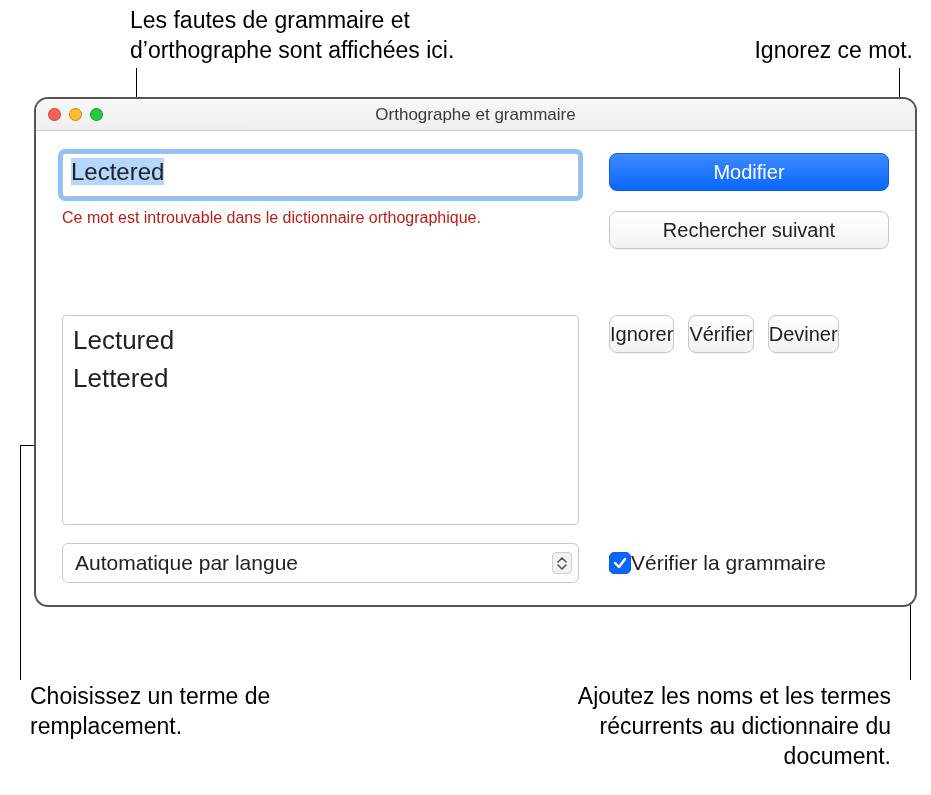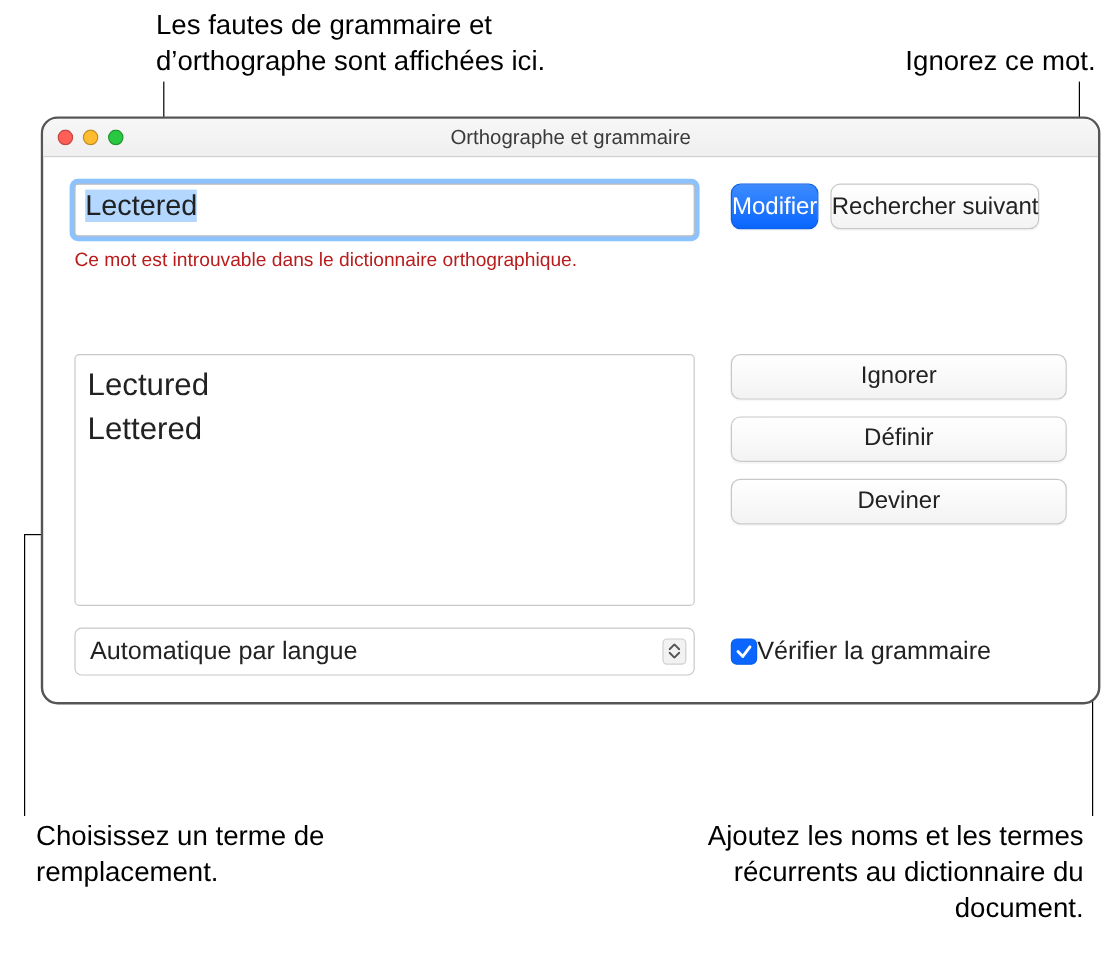--- a/index.html
+++ b/index.html
@@ -15,21 +15,21 @@
   }
   .callout {
     position: absolute;
     font-size: 23px;
     line-height: 1.3;
     color: #000;
   }
   .callout.top-left   { left: 130px;  top: 6px;   width: 360px; text-align: left; }
   .callout.top-right  { right: 18px;  top: 36px;  width: 300px; text-align: right;}
   .callout.bot-left   { left: 30px;   top: 682px; width: 260px; text-align: left; }
-  .callout.bot-right  { right: 28px;  top: 682px; width: 360px; text-align: right;}
+  .callout.bot-right  { right: 40px;  top: 682px; width: 360px; text-align: right;}
 
   .leader { position:absolute; background:#000; }
   .leader.v { width:1px; }
   .leader.h { height:1px; }
 
   .window {
     position: absolute;
     left: 10px;
     top: 97px;
     width: 883px;
@@ -58,21 +58,21 @@
     font-size:17px; color:#3a3a3a; font-weight:500;
   }
   .body-area{
     padding: 22px 26px 22px 26px;
     border-radius: 21px;
   }
   .top-row{
     display:flex; gap:30px; align-items:flex-start;
   }
   .left-col{ flex:1; min-width:0;}
-  .right-col{ width:280px; display:flex; flex-direction:row; gap:10px;}
+  .right-col{ width:280px; display:flex; flex-direction:column; gap:20px;}
   .word-field{
     width:100%;
     height:44px;
     border:1px solid #bdbdbd;
     border-radius:3px;
     box-shadow: 0 0 0 4px rgba(0,122,255,.45);
     font-size:24px;
     padding: 4px 8px;
     outline:none;
     background:#fff;
@@ -112,21 +112,21 @@
     height:210px;
     border:1px solid #c8c8c8;
     border-radius:4px;
     background:#fff;
     padding:6px 10px;
     font-size:26px;
     line-height:1.45;
     overflow:auto;
   }
   .sugg-item{ cursor:default; }
-  .right-stack{ width:280px; display:flex; flex-direction:column; gap:14px;}
+  .right-stack{ width:280px; display:flex; flex-direction:row; gap:14px;}
   .bottom-row{
     margin-top:18px;
     display:flex; gap:30px; align-items:center;
   }
   .select{
     flex:1;
     height:40px;
     border:1px solid #c8c8c8;
     border-radius:6px;
     background:#fff;
@@ -196,21 +196,21 @@
       </div>
     </div>
 
     <div class="mid-row">
       <div class="sugg-box">
         <div class="sugg-item">Lectured</div>
         <div class="sugg-item">Lettered</div>
       </div>
       <div class="right-stack">
         <div class="btn">Ignorer</div>
-        <div class="btn">Définir</div>
+        <div class="btn">Vérifier</div>
         <div class="btn">Deviner</div>
       </div>
     </div>
 
     <div class="bottom-row">
       <div class="select">
         <span>Automatique par langue</span>
         <span class="chev">
           <svg width="10" height="6" viewBox="0 0 10 6">
               <path d="M1 5 L5 1 L9 5" fill="none" stroke="#555" stroke-width="1.6" stroke-linecap="round" stroke-linejoin="round"></path>

